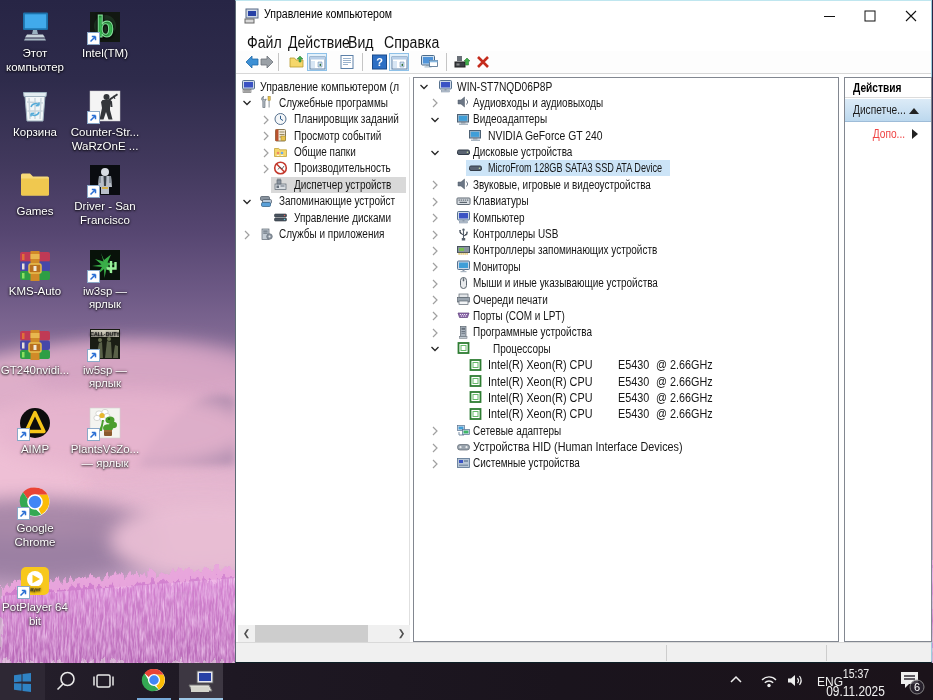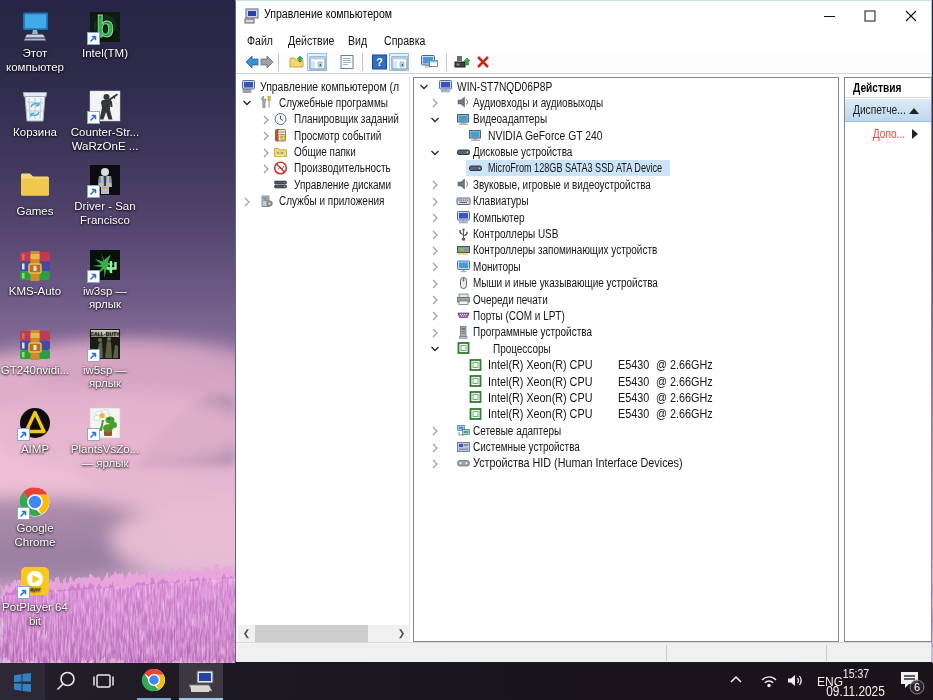--- a/index.html
+++ b/index.html
@@ -10,21 +10,21 @@
     #b78cb0 76%, #a578a2 83%, #c486bb 90%, #d08cc4 100%);
 }
 .dcell { position:absolute; width:78px; text-align:center; color:#fff; font-size:11.5px; line-height:13.5px; text-shadow:0 1px 2px rgba(0,0,0,.9), 0 0 3px rgba(0,0,0,.65); }
 .dico { width:34px; height:34px; margin:0 auto 3px auto; position:relative; }
 .dico svg { position:absolute; left:0; top:0; }
 #win { position:absolute; left:235px; top:0; width:697px; height:663px; background:#fff;
   border-left:1px solid #5d6a75; border-right:1px solid #9ecfdd; border-bottom:2px solid #0d1f26; border-top:1px solid #bfe6ef; }
 #titlebar { position:absolute; left:0; top:0; width:100%; height:30px; background:#fff; }
 #titlebar .ttext { position:absolute; left:28px; top:6px; font-size:12px; color:#000; }
 .caption { position:absolute; top:0; width:45px; height:30px; }
-#menubar { position:absolute; left:0; top:30px; width:100%; height:20px; background:#fff; font-size:12px; color:#111; }
+#menubar { position:absolute; left:0; top:30px; width:100%; height:20px; background:#fff; font-size:16px; color:#111; }
 #menubar span { position:absolute; top:3px; }
 .mx { font-style:normal; display:inline-block; transform:scaleX(0.88); transform-origin:0 50%; }
 #toolbar { position:absolute; left:0; top:50px; width:100%; height:23px; background:#fdfdfd; border-bottom:1px solid #d7d7d7; }
 .tsep { position:absolute; top:2px; width:1px; height:18px; background:#c5c5c5; }
 #lpane { position:absolute; left:2px; top:77px; width:172px; height:547px; background:#fff; overflow:hidden; font-size:12px; }
 #lsep { position:absolute; left:173px; top:76px; width:1px; height:565px; background:#e0e0e0; }
 #mpane { position:absolute; left:177px; top:76px; width:426px; height:565px; background:#fff; border:1px solid #828790; overflow:hidden; font-size:12px; }
 #rpane { position:absolute; left:608px; top:76px; width:88px; height:565px; background:#fff; border:1px solid #828790; overflow:hidden; font-size:12px; }
 .trow { position:relative; height:16.4px; white-space:nowrap; }
 .trow .chev { position:absolute; top:3px; width:10px; height:10px; }
@@ -506,20 +506,43 @@
               <path d="M3,1 L7,5 L3,9" stroke="#a0a0a0" stroke-width="1.2" fill="none"></path>
             </svg></span>
           <span class="nico" style="left:35px;"><svg width="15" height="14" viewBox="0 0 15 14">
               <circle cx="7.5" cy="7" r="5.8" fill="#fff" stroke="#c43a2e" stroke-width="1.6"></circle>
               <line x1="3.6" y1="3" x2="11.5" y2="11" stroke="#c43a2e" stroke-width="1.6"></line>
               <path d="M5,8.5 L7,6 L9,8 L11,5" stroke="#555" fill="none" stroke-width="0.9"></path>
             </svg></span>
           <span class="txt" style="left:56px;"><span style="display:inline-block;transform:scaleX(0.83);transform-origin:0 50%;white-space:pre;">Производительность</span></span>
         </div>
 <div class="trow">
+          <span style="position:absolute;left:33px;top:0.2px;width:135px;height:16px;background:#d9d9d9;"></span>
+          <span class="nico" style="left:35px;"><svg width="15" height="14" viewBox="0 0 15 14">
+              <rect x="2" y="7" width="11" height="5.5" fill="#d8dde2" stroke="#5c6670" stroke-width="0.7"></rect>
+              <rect x="4" y="3" width="4" height="4" fill="#8a949f" stroke="#5c6670" stroke-width="0.7"></rect>
+              <line x1="5" y1="1.5" x2="5" y2="3" stroke="#5c6670"></line>
+              <line x1="7" y1="1.5" x2="7" y2="3" stroke="#5c6670"></line>
+              <rect x="3.5" y="8.5" width="2.5" height="2.5" fill="#67717c"></rect>
+              <rect x="7.5" y="8.5" width="4" height="1" fill="#67717c"></rect>
+            </svg></span>
+          <span class="txt" style="left:56px;"><span style="display:inline-block;transform:scaleX(0.83);transform-origin:0 50%;white-space:pre;">Диспетчер устройств</span></span>
+        </div>
+<div class="trow">
+          <span class="chev" style="left:4px;"><svg width="10" height="10">
+              <path d="M1.5,3 L5,6.5 L8.5,3" stroke="#262626" stroke-width="1.3" fill="none"></path>
+            </svg></span>
+          <span class="nico" style="left:21px;"><svg width="15" height="14" viewBox="0 0 15 14">
+              <rect x="1.5" y="2.5" width="9" height="4" rx="1.2" fill="#8a949f" stroke="#46525e" stroke-width="0.7"></rect>
+              <rect x="3.5" y="5.5" width="9" height="4" rx="1.2" fill="#b7c6d6" stroke="#46525e" stroke-width="0.7"></rect>
+              <rect x="2.5" y="8.5" width="9" height="4" rx="1.2" fill="#5aa0d8" stroke="#2e5a80" stroke-width="0.7"></rect>
+            </svg></span>
+          <span class="txt" style="left:41px;"><span style="display:inline-block;transform:scaleX(0.83);transform-origin:0 50%;white-space:pre;">Запоминающие устройст</span></span>
+        </div>
+<div class="trow">
           <span class="nico" style="left:35px;"><svg width="15" height="14" viewBox="0 0 15 14">
               <rect x="1.5" y="4" width="12" height="3" rx="1" fill="#4a5560" stroke="#2b343d" stroke-width="0.6"></rect>
               <rect x="1.5" y="8" width="12" height="3" rx="1" fill="#4a5560" stroke="#2b343d" stroke-width="0.6"></rect>
               <circle cx="11.5" cy="5.5" r="0.7" fill="#e05a4e"></circle>
               <circle cx="11.5" cy="9.5" r="0.7" fill="#5ad0e0"></circle>
             </svg></span>
           <span class="txt" style="left:56px;"><span style="display:inline-block;transform:scaleX(0.83);transform-origin:0 50%;white-space:pre;">Управление дисками</span></span>
         </div>
 <div class="trow">
           <span class="chev" style="left:4px;"><svg width="10" height="10">
@@ -788,37 +811,37 @@
               <rect x="7.6" y="7.6" width="4.8" height="2.8" fill="#3fb868"></rect>
               <path d="M3,9 L3,12 L8,12" stroke="#56718e" fill="none" stroke-width="0.8"></path>
             </svg></span>
           <span class="txt" style="left:59px;"><span style="display:inline-block;transform:scaleX(0.83);transform-origin:0 50%;white-space:pre;">Сетевые адаптеры</span></span>
         </div>
 <div class="trow">
           <span class="chev" style="left:16px;"><svg width="10" height="10">
               <path d="M3,1 L7,5 L3,9" stroke="#a0a0a0" stroke-width="1.2" fill="none"></path>
             </svg></span>
           <span class="nico" style="left:42px;"><svg width="15" height="14" viewBox="0 0 15 14">
+              <rect x="1.5" y="4.5" width="12" height="5.5" rx="2.5" fill="#9aa4ae" stroke="#5c6670" stroke-width="0.7"></rect>
+              <circle cx="4.5" cy="7.2" r="1.1" fill="#e8eaec"></circle>
+              <circle cx="10.5" cy="7.2" r="1.1" fill="#e8eaec"></circle>
+            </svg></span>
+          <span class="txt" style="left:59px;"><span style="display:inline-block;transform:scaleX(0.9);transform-origin:0 50%;white-space:pre;">Устройства HID (Human Interface Devices)</span></span>
+        </div>
+<div class="trow">
+          <span class="chev" style="left:16px;"><svg width="10" height="10">
+              <path d="M3,1 L7,5 L3,9" stroke="#a0a0a0" stroke-width="1.2" fill="none"></path>
+            </svg></span>
+          <span class="nico" style="left:42px;"><svg width="15" height="14" viewBox="0 0 15 14">
               <rect x="1.5" y="2.5" width="12" height="9" fill="#b7c6d6" stroke="#56718e" stroke-width="0.8"></rect>
               <rect x="3" y="4" width="4" height="3" fill="#3a53c4"></rect>
               <rect x="8" y="4" width="4" height="2" fill="#8094ab"></rect>
               <rect x="3" y="8.5" width="9" height="1.5" fill="#8094ab"></rect>
             </svg></span>
           <span class="txt" style="left:59px;"><span style="display:inline-block;transform:scaleX(0.83);transform-origin:0 50%;white-space:pre;">Системные устройства</span></span>
-        </div>
-<div class="trow">
-          <span class="chev" style="left:16px;"><svg width="10" height="10">
-              <path d="M3,1 L7,5 L3,9" stroke="#a0a0a0" stroke-width="1.2" fill="none"></path>
-            </svg></span>
-          <span class="nico" style="left:42px;"><svg width="15" height="14" viewBox="0 0 15 14">
-              <rect x="1.5" y="4.5" width="12" height="5.5" rx="2.5" fill="#9aa4ae" stroke="#5c6670" stroke-width="0.7"></rect>
-              <circle cx="4.5" cy="7.2" r="1.1" fill="#e8eaec"></circle>
-              <circle cx="10.5" cy="7.2" r="1.1" fill="#e8eaec"></circle>
-            </svg></span>
-          <span class="txt" style="left:59px;"><span style="display:inline-block;transform:scaleX(0.9);transform-origin:0 50%;white-space:pre;">Устройства HID (Human Interface Devices)</span></span>
         </div>
 </div>
 <div id="rpane">
 <div style="position:absolute;left:0;top:0;width:100%;height:20px;border-bottom:1px solid #dcdcdc;">
           <div style="position:absolute;left:8px;top:3px;font-weight:bold;color:#000;"><span style="display:inline-block;transform:scaleX(0.85);transform-origin:0 50%;">Действия</span></div>
         </div>
 <div style="position:absolute;left:0;top:21px;width:100%;height:23px;background:linear-gradient(180deg,#dcebf7,#bcd8ee);border-bottom:1px solid #9ebcd8;">
           <div style="position:absolute;left:8px;top:4px;color:#1a1a1a;"><span style="display:inline-block;transform:scaleX(0.85);transform-origin:0 50%;">Диспетче...</span></div>
           <div style="position:absolute;right:12px;top:9px;width:0;height:0;border-left:5.5px solid transparent;border-right:5.5px solid transparent;border-bottom:6px solid #222;"></div>
         </div>

